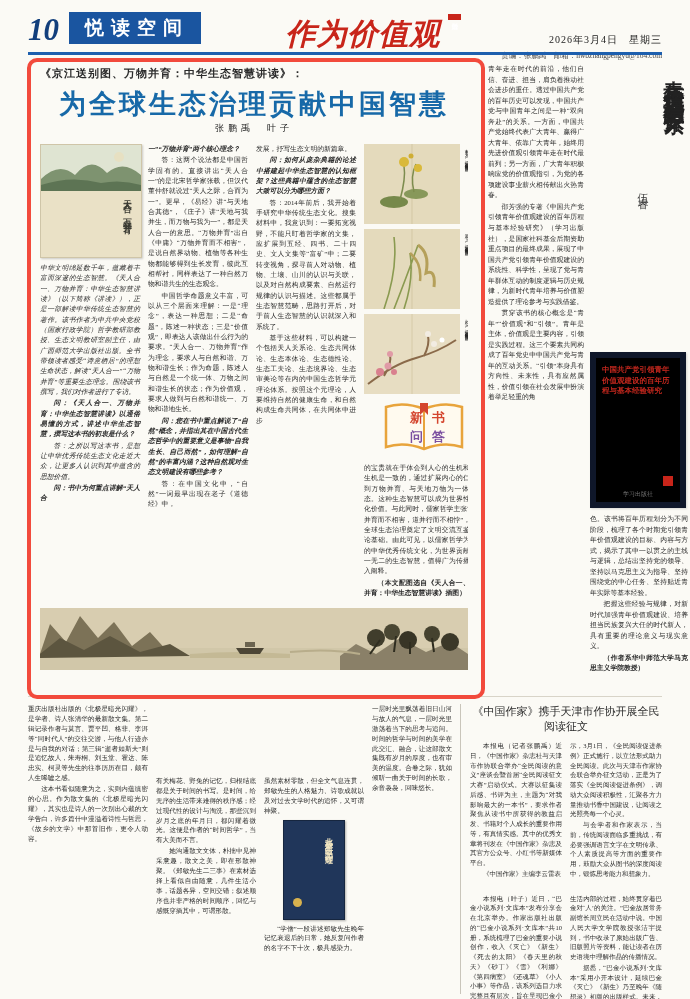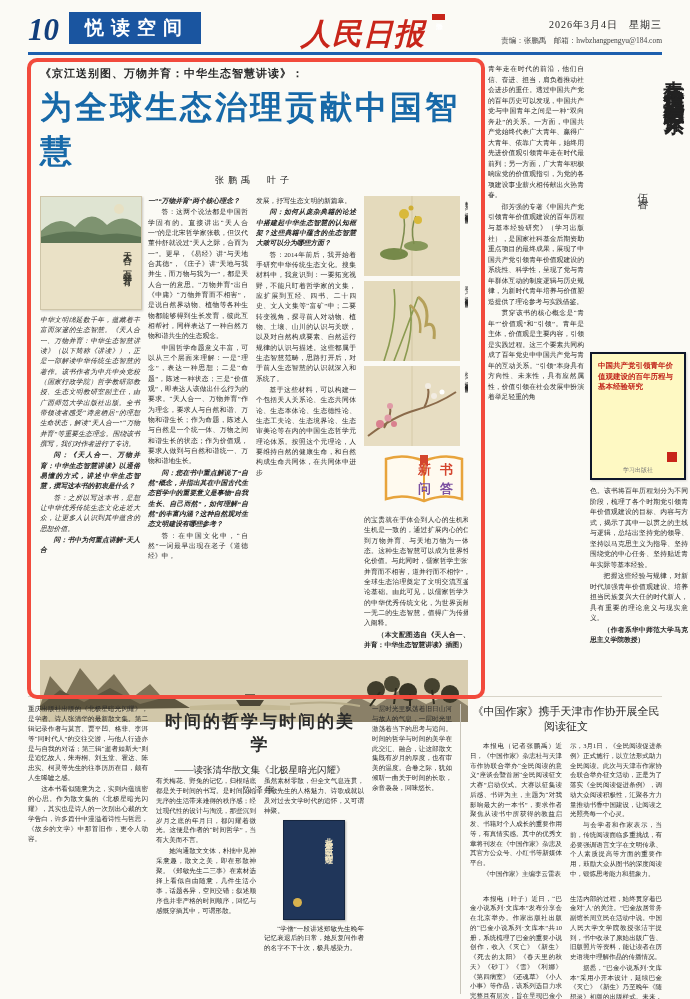--- a/index.html
+++ b/index.html
@@ -8,30 +8,30 @@
   
   .hdr{position:absolute;left:28px;top:12px;width:634px;height:38px;}
   .pgno{font-size:31px;font-weight:bold;font-style:italic;color:#123f7c;vertical-align:top;line-height:36px;}
   .secbox{display:inline-block;background:#1a55a0;color:#fff;font-weight:bold;font-size:19px;
           letter-spacing:7px;padding:4px 12px 4px 16px;margin-left:6px;vertical-align:top;line-height:24px;}
   .mast{position:absolute;left:255px;top:2px;width:180px;text-align:center;}
   .mastname{font-size:30px;font-weight:900;color:#c8251a;letter-spacing:1px;font-style:italic;}
   .seal{display:inline-block;background:#c8251a;color:#fff;font-size:7px;writing-mode:vertical-rl;
         padding:2px 1px;line-height:9px;vertical-align:top;margin-left:3px;border:1px solid #c8251a;}
   .dateblk{position:absolute;right:0;top:6px;text-align:right;}
-  .dateline{font-size:10px;color:#222;letter-spacing:1px;}
+  .dateline{font-size:10px;color:#222;letter-spacing:1px;margin-top:15px;}
   .edline{font-size:7.5px;color:#444;margin-top:4px;}
   .toprule{position:absolute;left:28px;top:52px;width:634px;height:3px;background:#1d5fae;}
   
   .redbox{position:absolute;left:27px;top:58px;width:450px;height:633px;border:4px solid #f24a3c;
           border-radius:10px;z-index:10;pointer-events:none;}
   
   .main{position:absolute;left:40px;top:66px;width:428px;}
   .kicker{font-size:11px;font-weight:bold;letter-spacing:1px;}
-  .mtitle{font-size:32px;font-weight:bold;color:#1769a8;letter-spacing:3px;margin-top:5px;}
+  .mtitle{font-size:27px;font-weight:bold;color:#1769a8;text-align:center;letter-spacing:3px;margin-top:5px;}
   .byline{text-align:center;font-size:9px;letter-spacing:4px;color:#222;}
   .mbody{display:flex;gap:8px;margin-top:9px;height:458px;overflow:hidden;}
   .mc{width:100px;flex:none;font-size:6.8px;line-height:1.52;text-align:justify;}
   .mc4{width:120px;}
   .para{margin:0 0 1px 0;text-indent:2em;}
   .q{font-weight:bold;font-style:italic;}
   .noind{text-indent:0;}
   .intro{font-style:italic;}
   .note{font-weight:bold;text-indent:2em;}
   
@@ -40,35 +40,35 @@
   .cover1 svg{display:block;}
   .cover1 .vt{position:absolute;right:8px;top:48px;writing-mode:vertical-rl;font-size:8.5px;color:#3a3a32;
           letter-spacing:2px;line-height:11px;font-weight:bold;}
   
   .fig{display:flex;margin-bottom:5px;}
   .fig svg{flex:none;}
   .figcap{writing-mode:vertical-rl;font-size:6.5px;color:#222;margin-left:3px;letter-spacing:1px;}
   .figcap .src{margin-top:8px;display:inline-block;}
   
   .badge{position:relative;width:88px;height:58px;margin:3px auto 6px auto;}
-  .badge .btxt{position:absolute;left:16px;top:9px;width:100%;text-align:center;font-weight:bold;
+  .badge .btxt{position:absolute;left:8px;top:9px;width:100%;text-align:center;font-weight:bold;
                font-size:13px;letter-spacing:9px;line-height:19px;}
   
   .landscape{margin-top:6px;}
   .lcap{text-align:right;font-size:7px;margin-top:3px;color:#222;letter-spacing:1px;}
   
   .vsep{position:absolute;left:481px;top:64px;width:1px;height:628px;background:#ddd9ce;}
   .right{position:absolute;left:488px;top:64px;width:200px;height:628px;display:flex;}
   .rtext{width:96px;flex:none;font-size:6.8px;line-height:1.55;text-align:justify;}
   .rside{width:98px;margin-left:6px;display:flex;flex-direction:column;}
   .rtop{height:288px;display:flex;justify-content:flex-end;}
   .rauthor{writing-mode:vertical-rl;font-size:11px;letter-spacing:6px;margin:120px 10px 0 0;color:#333;}
   .rtitle{writing-mode:vertical-rl;font-size:21px;font-weight:bold;letter-spacing:3px;color:#222;
           font-family:"DejaVu Serif",serif;}
-  .rcover{width:96px;height:128px;background:#fef9c3;border:2px solid #0f172a;box-sizing:border-box;
+  .rcover{width:96px;height:156px;background:#000000;border:6px solid #0f172a;box-sizing:border-box;
           padding:7px 6px 4px 6px;position:relative;box-shadow:1px 1px 2px rgba(0,0,0,.15);}
   .rcover .bt{color:#c2271d;font-weight:bold;font-size:7.5px;line-height:1.4;}
   .rcover .stamp{position:absolute;right:7px;bottom:16px;width:10px;height:10px;background:#c8251a;}
   .rcover .pub{position:absolute;left:0;bottom:3px;width:100%;text-align:center;font-size:6px;color:#777;}
   .rlow{margin-top:6px;font-size:6.8px;line-height:1.55;text-align:justify;}
   .aff{font-weight:bold;}
   
   .hsep{position:absolute;left:28px;top:696px;width:634px;height:1px;background:#d8d4c8;}
   .bottom{position:absolute;left:28px;top:704px;width:634px;height:290px;}
   .bm{position:absolute;left:0;top:0;width:424px;height:290px;}
@@ -96,21 +96,21 @@
 </style>
 </head>
 <body>
 
 <div class="page">
 
   <div class="hdr">
     <span class="pgno">10</span>
     <span class="secbox">悦读空间</span>
     <div class="mast">
-      <span class="mastname">人民日报</span>
+      <span class="mastname">作为价值观</span>
       <span class="seal">海外版</span>
     </div>
     <div class="dateblk">
       <div class="dateline"><span>2026年3月4日</span>　<span>星期三</span></div>
       <div class="edline"><span>责编：张鹏禹</span>　<span>邮箱：hwbzhangpengyu@184.com</span></div>
     </div>
   </div>
   <div class="toprule"></div>
 
   <div class="main">
@@ -256,25 +256,20 @@
     </div>
   </div>
 
   <div class="bottom">
 
     <div class="bm">
       <div class="bc bc1">
         <p class="para noind">重庆出版社出版的《北极星暗光闪耀》，是学者、诗人张清华的最新散文集。第二辑记录作者与莫言、贾平凹、格非、李洱等“同时代人”的交往交游，与他人行迹亦是与自我的对话；第三辑“逝者如斯夫”则是追忆故人，朱寿桐、刘玉堂、霍达、陈忠实、柯灵等先生的往事历历在目，颇有人生唏嘘之感。</p>
         <p class="para">这本书看似随意为之，实则内蕴缜密的心思。作为散文集的《北极星暗光闪耀》，其实也是诗人的一次别出心裁的文学告白，许多篇什中漫溢着诗性与哲思，《故乡的文学》中那首旧作，更令人动容。</p>
       </div>
-      <div class="btb">
-        <div class="btitle">时间的哲学与时间的美学</div>
-        <div class="bsub">——读张清华散文集《北极星暗光闪耀》</div>
-        <div class="bauthor">陈泽宇</div>
-      </div>
       <div class="bc bc2">
         <p class="para noind">有关梅花、野兔的记忆，归根结底都是关于时间的书写。是时间，给无序的生活带来难得的秩序感；经过现代性的设计与淘洗，那些沉到岁月之底的年月日，都闪耀着微光。这便是作者的“时间哲学”，当有大美而不言。</p>
         <p class="para">她沟通散文文体，朴拙中见神采意趣，散文之美，即在形散神聚。《郑敏先生二三事》在素材选择上看似自由随意，几件生活小事，话题各异，空间交错；叙述顺序也并非严格的时间顺序，回忆与感慨穿插其中，可谓形散。</p>
       </div>
       <div class="bc bc3">
         <p class="para noind">虽然素材零散，但全文气息连贯，郑敏先生的人格魅力、诗歌成就以及对过去文学时代的追怀，又可谓神聚。</p>
         <div class="cover3">
           <div class="vt3">北极星暗光闪耀</div>
           <div class="moon"></div>
         </div>

